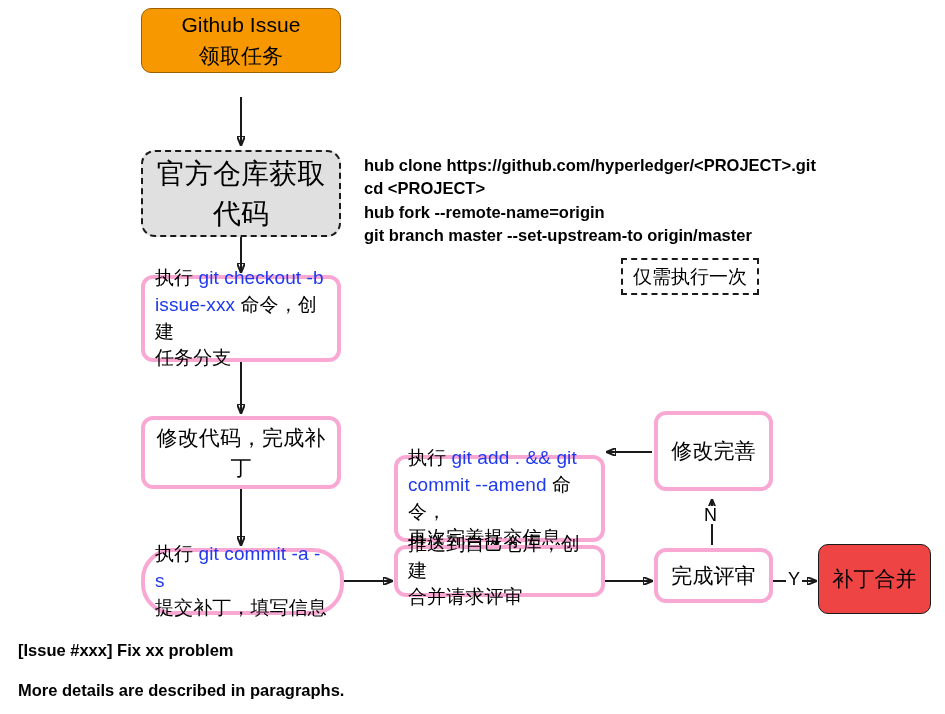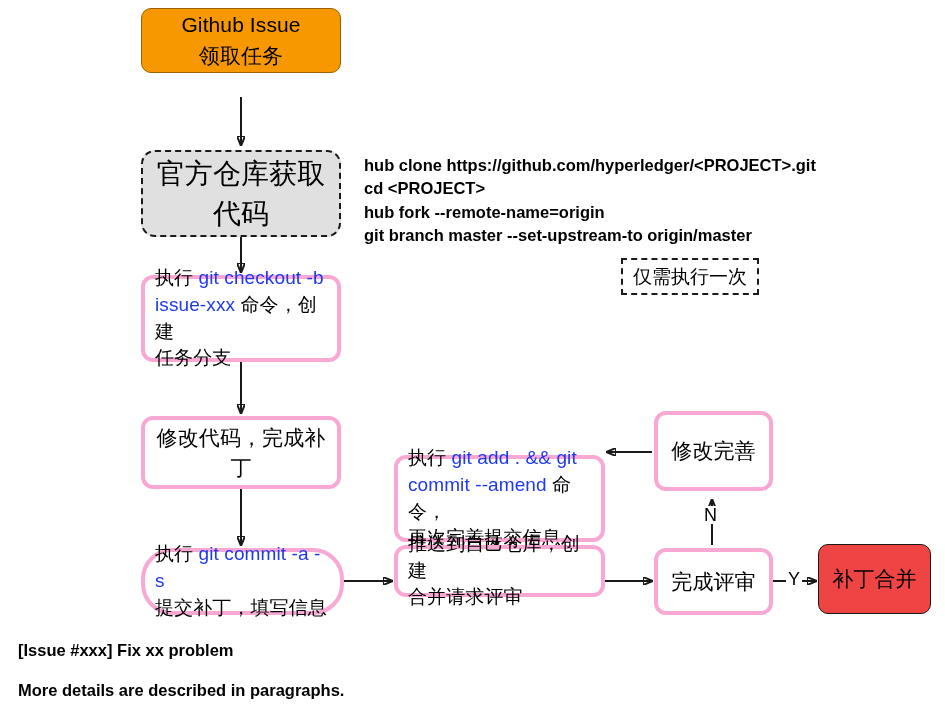--- a/index.html
+++ b/index.html
@@ -170,21 +170,21 @@
       <span>执行 </span><span class="cmd">git add . &amp;&amp; git</span><br><span class="cmd">commit --amend</span><span> 命令，</span><br><span>再次完善提交信息</span>
     </span>
   </div>
 
   <div class="node" style="left:394px; top:545px; width:211px; height:52px;">
     <span class="txt">
       <span>推送到自己仓库，创建</span><br><span>合并请求评审</span>
     </span>
   </div>
 
-  <div class="node center" style="left:654px; top:548px; width:119px; height:67px; font-size:21px;">
+  <div class="node center" style="left:654px; top:548px; width:119px; height:55px; font-size:21px;">
     <span class="txt">完成评审</span>
   </div>
 
   <div class="node center" style="left:654px; top:411px; width:119px; height:80px; font-size:21px;">
     <span class="txt">修改完善</span>
   </div>
 
   <div class="node green" style="left:818px; top:544px; width:113px; height:70px;">
     <span class="txt">补丁合并</span>
   </div>

